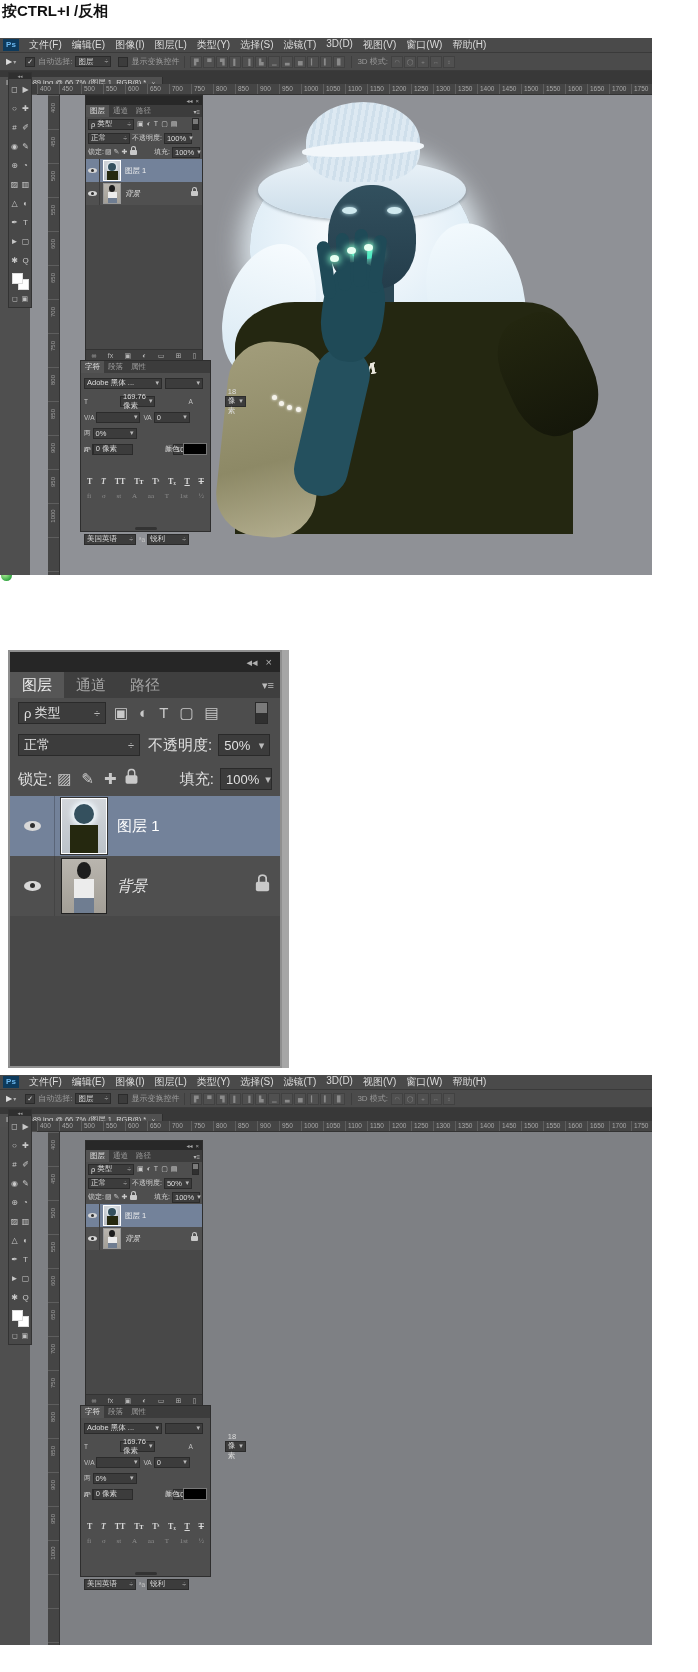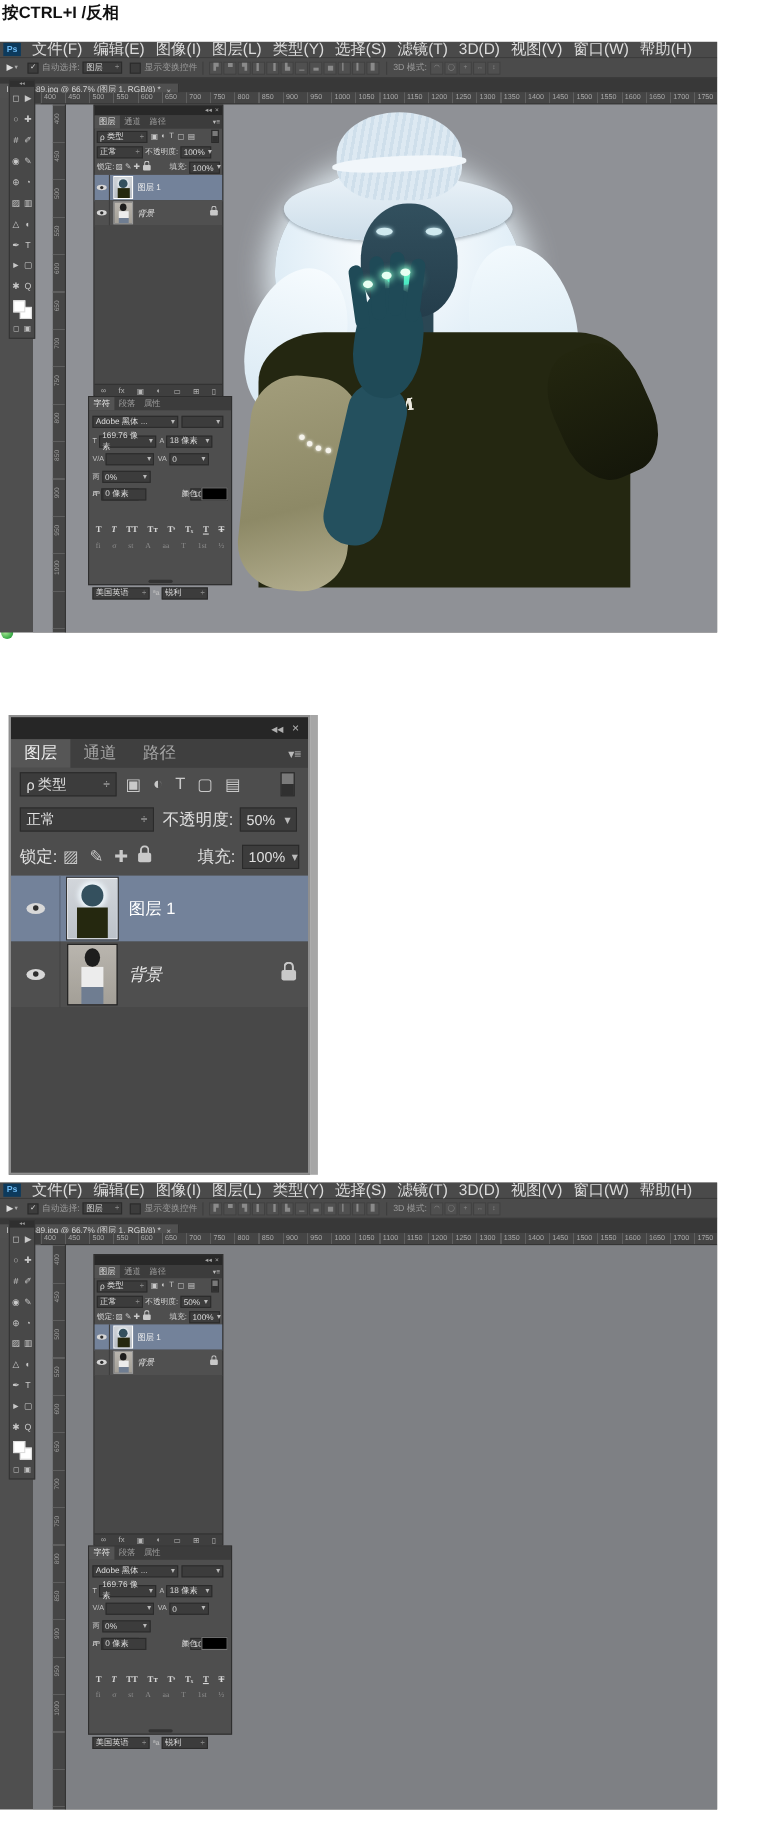--- a/index.html
+++ b/index.html
@@ -14,21 +14,21 @@
 
   
   .psw{position:absolute;left:0;width:652px;background:#4f4f4f;overflow:hidden;}
   .psw-1{top:38px;height:537px;}
   .psw-3{top:1075px;height:570px;}
   .menubar{position:absolute;left:0;top:0;right:0;height:14px;background:#4a4a4a;
       border-bottom:1px solid #3a3a3a;display:flex;align-items:center;}
   .pslogo{width:16px;height:12px;margin:0 5px 0 3px;background:#0d3a5c;color:var(--pslogo-blue,#6cb8f0);
       font-size:8px;font-weight:bold;text-align:center;line-height:12px;}
   .menubar-items{display:flex;}
-  .mi{font-size:14px;color:#dcdcdc;padding:4px 5px;white-space:nowrap;}
+  .mi{font-size:10px;color:#dcdcdc;padding:4px 5px;white-space:nowrap;}
   .optionsbar{position:absolute;left:0;top:15px;right:0;height:17px;background:#4b4b4b;
       border-bottom:1px solid #3b3b3b;display:flex;align-items:center;font-size:8px;color:#cfcfcf;}
   .ob-tool{font-size:8px;color:#ddd;margin:0 1px 0 6px;}
   .ob-caret{font-size:6px;color:#aaa;margin-right:6px;}
   .ob-check{width:8px;height:8px;background:#3c3c3c;border:1px solid #2b2b2b;margin:0 3px;
       font-size:7px;line-height:7px;color:#ddd;text-align:center;}
   .well{display:inline-flex;align-items:center;background:#3c3c3c;border:1px solid #2b2b2b;
       color:#ddd;font-size:7.5px;height:11px;padding:0 2px;box-sizing:border-box;}
   .well .caret{margin-left:auto;color:#bbb;font-size:7px;padding-left:3px;}
   .ob-well{width:36px;margin-right:4px;}
@@ -119,21 +119,21 @@
       border-bottom:none;border-radius:3px 3px 0 0;}
 
   
   .cp{position:absolute;left:0;top:265px;width:131px;height:172px;background:#4e4e4e;
       border:1px solid #2e2e2e;box-sizing:border-box;}
   .cr{position:absolute;left:0;right:0;display:flex;align-items:center;font-size:7px;color:#cfcfcf;padding:0 3px;box-sizing:border-box;}
   .cp .ptabs{left:0;top:0;}
   .cr .ic{margin-right:2px;color:#c3c3c3;font-size:6.5px;white-space:nowrap;}
   .cwell{margin-right:3px;}
   .cr-font{top:14px;height:16px;}
-  .cr-size{top:32px;height:16px;}
+  .cr-size{top:32px;height:16px;gap:30px;}
   .cr-kern{top:48px;height:16px;}
   .cr-prop{top:64px;height:16px;}
   .cr-scale{top:80px;height:16px;}
   .cr-base{top:80px;height:16px;}
   .cr-styles{top:112px;height:16px;justify-content:space-between;padding:0 6px;}
   .cr-ot{top:128px;height:14px;justify-content:space-between;padding:0 6px;}
   .cr-lang{top:146px;height:16px;margin-top:24px;}
   .st-row span{font-size:8px;font-weight:bold;color:#d8d8d8;font-family:"Liberation Serif","DejaVu Serif",serif;}
   .st-row span:nth-child(2){font-style:italic;}
   .st-row span:nth-child(7){text-decoration:underline;}

